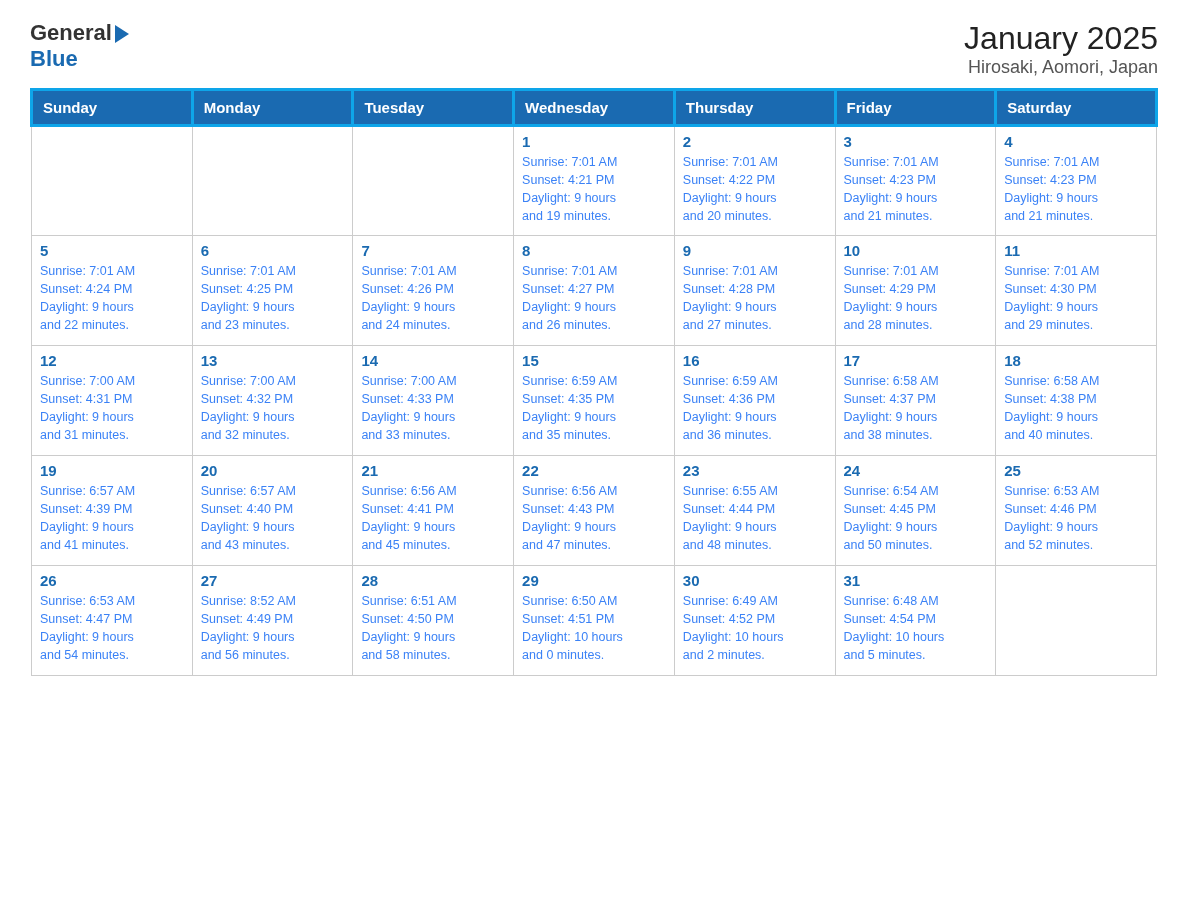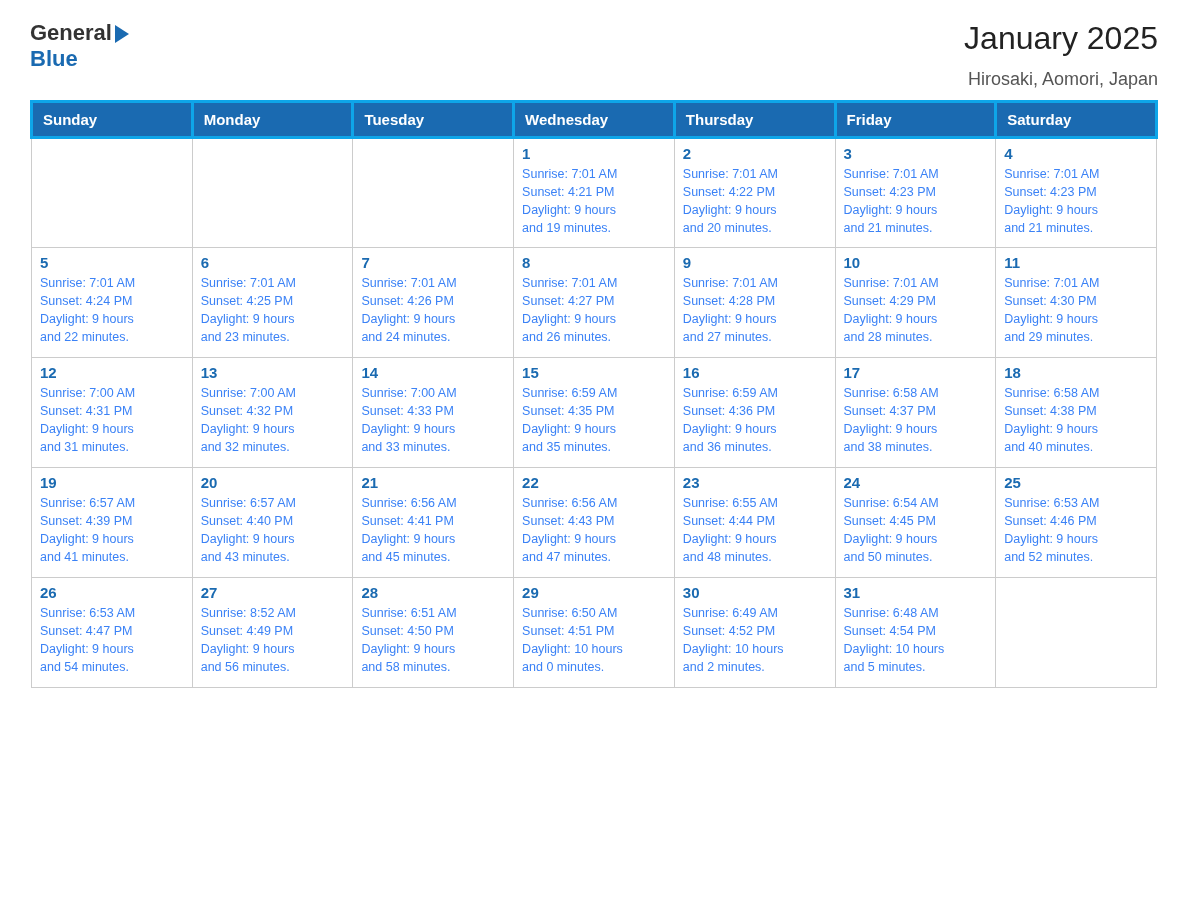--- a/index.html
+++ b/index.html
@@ -30,21 +30,21 @@
       text-align: right;
     }
     .month-title {
       font-size: 32px;
       font-weight: normal;
       color: #222;
     }
     .location {
       font-size: 18px;
       color: #555;
-      margin-top: 12px;
+      margin-top: 0;
     }
     .calendar {
       width: 100%;
       border-collapse: collapse;
       margin-top: 8px;
     }
     .calendar th {
       background-color: #1a6ab1;
       color: #fff;
       font-size: 15px;

